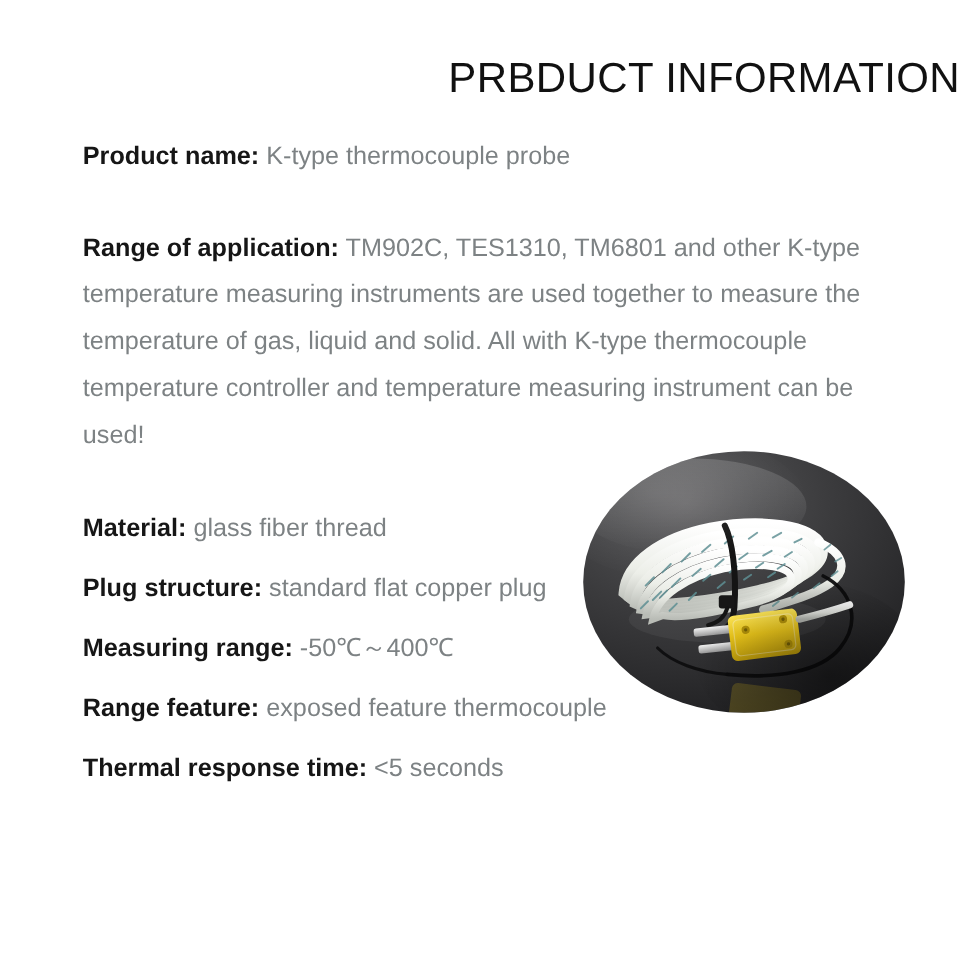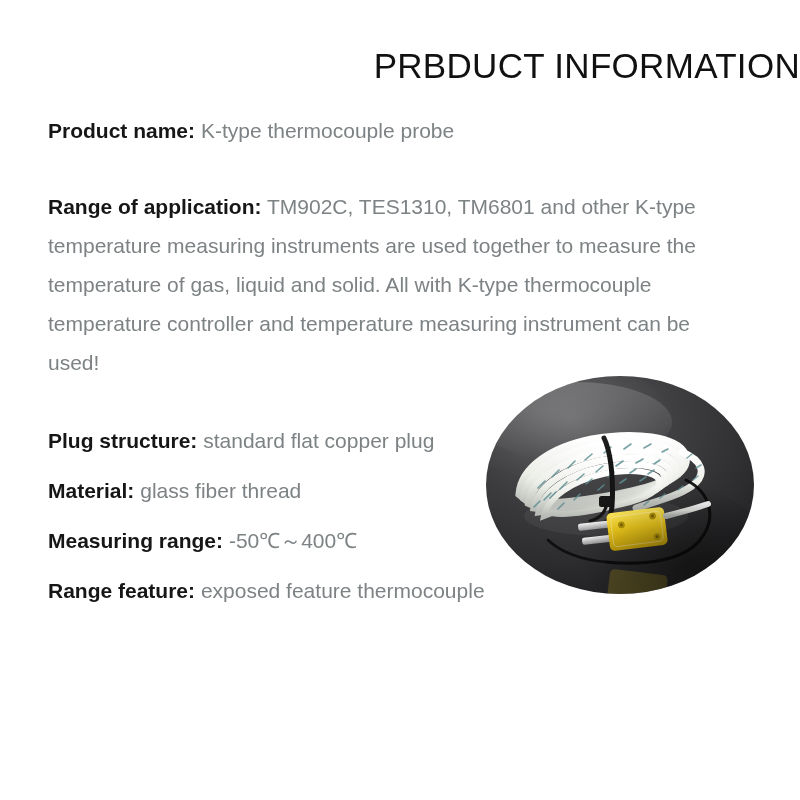--- a/index.html
+++ b/index.html
@@ -33,21 +33,21 @@
     font-weight: 400;
     letter-spacing: 0.3px;
     color: #111111;
     white-space: nowrap;
   }
 
   
   .spec-list {
     position: absolute;
     top: 118px;
-    left: 48px;
+    left: 69px;
     width: 700px;
   }
 
   .spec-row {
     font-size: 21px;
     line-height: 25px;
     color: #7d8284;
     margin-bottom: 25px;
     white-space: nowrap;
   }
@@ -143,40 +143,44 @@
 
 
     <div class="spec-row wrap paragraph">
       <span class="spec-label nowrap">Range of application:</span>
       <span class="spec-value">TM902C, TES1310, TM6801 and other K-type temperature measuring instruments are used together to measure the temperature of gas, liquid and solid. All with K-type thermocouple temperature controller and temperature measuring instrument can be used!</span>
     </div>
 
     <div class="gap-block"></div>
 
     <div class="spec-row">
+      <span class="spec-label">Material:</span>
+      <span class="spec-value">glass fiber thread</span>
+    </div>
+
+    <div class="spec-row">
       <span class="spec-label">Plug structure:</span>
       <span class="spec-value">standard flat copper plug</span>
     </div>
 
     <div class="spec-row">
-      <span class="spec-label">Material:</span>
-      <span class="spec-value">glass fiber thread</span>
-    </div>
-
-    <div class="spec-row">
       <span class="spec-label">Measuring range:</span>
       <span class="spec-value">-50℃～400℃</span>
     </div>
 
     <div class="spec-row">
       <span class="spec-label">Range feature:</span>
       <span class="spec-value">exposed feature thermocouple</span>
     </div>
 
 
+    <div class="spec-row">
+      <span class="spec-label">Thermal response time:</span>
+      <span class="spec-value">&lt;5 seconds</span>
+    </div>
 
   </div>
 
   <div class="product-photo">
     <div class="photo-sheen"></div>
 
     <svg class="photo-svg" viewBox="0 0 268 218">
       <defs>
         <linearGradient id="cableG" x1="0" y1="0" x2="0" y2="1">
           <stop offset="0%" stop-color="#ffffff"></stop>

